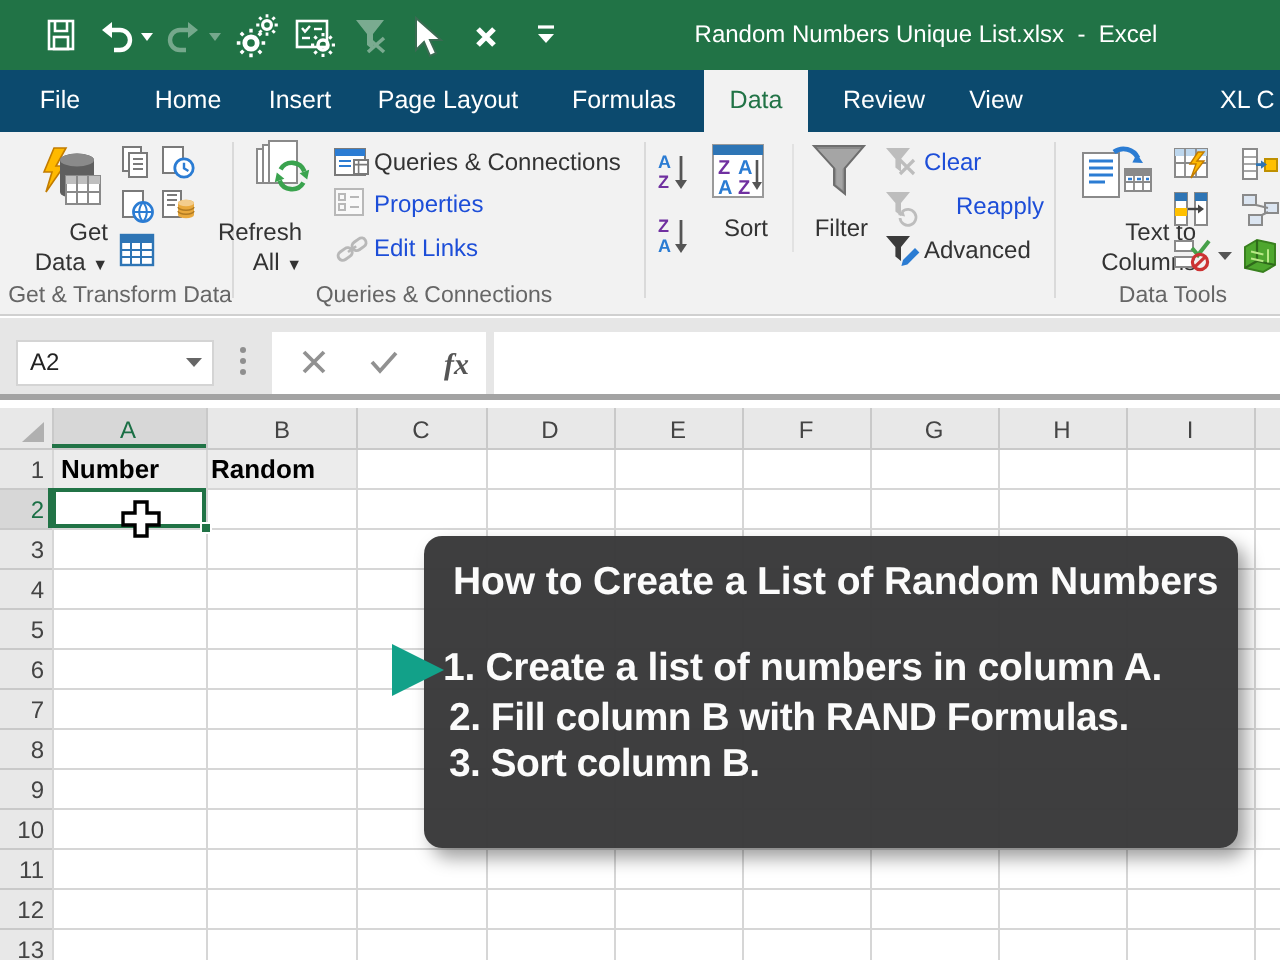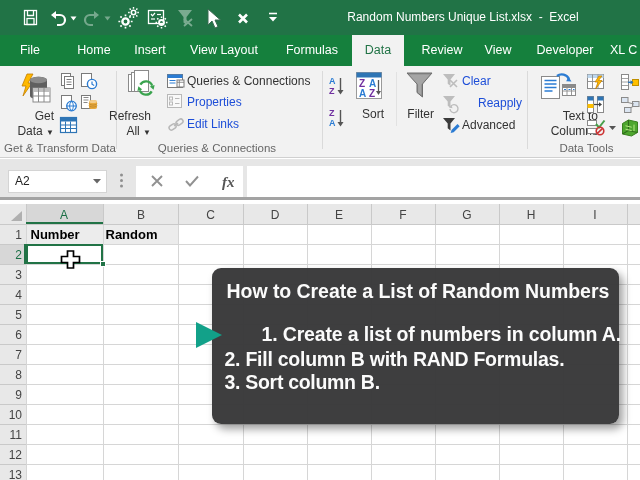--- a/index.html
+++ b/index.html
@@ -5,21 +5,21 @@
   * { margin:0; padding:0; box-sizing:border-box; }
   html,body { width:640px; height:480px; overflow:hidden; }
   body { font-family:"Liberation Sans", sans-serif; position:relative; background:#fff; }
   .abs { position:absolute; }
 
   
   #titlebar { left:0; top:0; width:640px; height:35px; background:#217346; }
   #title-text { left:0; top:0; width:926px; text-align:center; line-height:35px; color:#fff; font-size:12px; }
 
   
-  #tabs { left:0; top:35px; width:640px; height:31px; background:#15803d; }
+  #tabs { left:0; top:35px; width:640px; height:31px; background:#0c4a6e; }
   .tab { position:absolute; top:0; height:31px; line-height:31px; color:#fff; font-size:12.5px; text-align:center; }
   #tab-data { background:#f2f2f2; color:#217346; }
 
   
   #ribbon { left:0; top:66px; width:640px; height:92px; background:#f2f2f2; border-bottom:1px solid #d0d0d0; }
   .gsep { position:absolute; top:5px; width:1px; height:78px; background:#dadada; }
   .glabel { position:absolute; top:76px; width:200px; text-align:center; font-size:11.5px; color:#666; }
   .rtext { position:absolute; font-size:12px; color:#333; text-align:right; line-height:15px; }
   .lft { text-align:left; }
   .gray { color:#1d4ed8; }
@@ -90,26 +90,25 @@
 
     <path d="M269 13.5h8" stroke="#fff" stroke-width="1.6"></path>
     <path d="M269 17h8l-4 4.5z" fill="#fff"></path>
   </svg>
 </div>
 
 <div id="tabs" class="abs">
   <div class="tab" style="left:10px;width:40px;">File</div>
   <div class="tab" style="left:66px;width:56px;">Home</div>
   <div class="tab" style="left:128px;width:44px;">Insert</div>
-  <div class="tab" style="left:184px;width:80px;">View Layout</div>
+  <div class="tab" style="left:184px;width:80px;">Page Layout</div>
   <div class="tab" style="left:280px;width:64px;">Formulas</div>
   <div class="tab" id="tab-data" style="left:352px;width:52px;">Data</div>
   <div class="tab" style="left:476px;width:44px;">View</div>
   <div class="tab" style="left:415px;width:54px;">Review</div>
-  <div class="tab" style="left:531px;width:68px;">Developer</div>
   <div class="tab" style="left:610px;width:40px;text-align:left;">XL C</div>
 </div>
 
 <div id="ribbon" class="abs">
   <div class="gsep" style="left:116px;"></div>
   <div class="gsep" style="left:322px;"></div>
   <div class="gsep" style="left:527px;"></div>
   <div class="glabel" style="left:-40px;">Get &amp; Transform Data</div>
   <div class="glabel" style="left:117px;">Queries &amp; Connections</div>
   <div class="glabel" style="left:486.5px;">Data Tools</div>
@@ -391,18 +390,18 @@
 
   <rect x="27" y="45" width="75" height="18" fill="none" stroke="#217346" stroke-width="2"></rect>
   <rect x="100.5" y="61.5" width="5" height="5" fill="#217346" stroke="#fff" stroke-width="1"></rect>
 
   <path d="M67.5 51 h6 v5.5 h6 v6 h-6 v5.5 h-6 v-5.5 h-6 v-6 h6 z" fill="#fff" stroke="#000" stroke-width="1.7"></path>
 </svg>
 </div>
 
 <div id="tooltip" class="abs"></div>
 <div class="ttt" style="left:226.5px;top:280.2px;letter-spacing:-0.05px;">How to Create a List of Random Numbers</div>
-<div class="ttt" style="left:221.5px;top:322.8px;letter-spacing:-0.15px;margin-left:40px;">1. Create a list of numbers in column A.</div>
+<div class="ttt" style="left:221.5px;top:322.8px;letter-spacing:-0.15px;">1. Create a list of numbers in column A.</div>
 <div class="ttt" style="left:224.5px;top:347.6px;letter-spacing:-0.25px;">2. Fill column B with RAND Formulas.</div>
 <div class="ttt" style="left:224.5px;top:371px;letter-spacing:-0.3px;">3. Sort column B.</div>
 <svg class="abs" style="left:195px;top:321px;" width="28" height="28">
     <polygon points="1,1 27,14 1,27" fill="#12a189"></polygon>
   </svg>
 
 </body></html>

